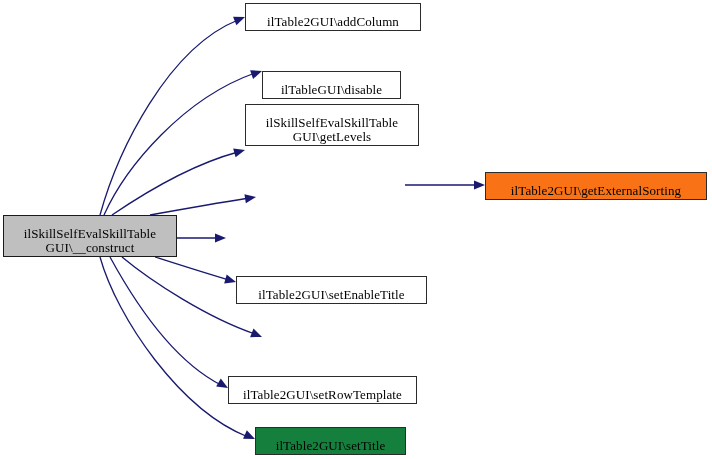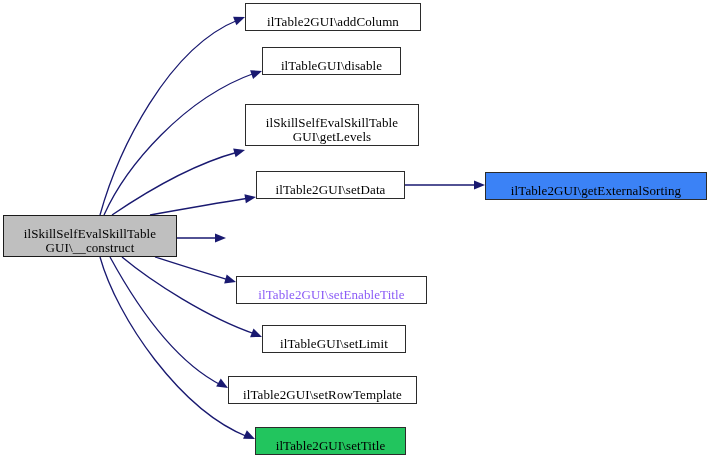--- a/index.html
+++ b/index.html
@@ -71,22 +71,20 @@
       <path d="M 110,257 C 134,301 172,360 221,385" fill="none" stroke="#191970" stroke-width="1.3"></path>
       <polygon points="0,0 -11,-4.6 -11,4.6" fill="#191970" transform="translate(228,388) rotate(30)"></polygon>
       <path d="M 100,257 C 117,318 180,410 248,437" fill="none" stroke="#191970" stroke-width="1.3"></path>
       <polygon points="0,0 -11,-4.6 -11,4.6" fill="#191970" transform="translate(255,439) rotate(24)"></polygon>
       <path d="M 405,185 L 478,185" fill="none" stroke="#191970" stroke-width="1.3"></path>
       <polygon points="0,0 -11,-4.6 -11,4.6" fill="#191970" transform="translate(485,185) rotate(0)"></polygon>
     </svg>
 <div class="graph-node root-node" style="left: 3px; top: 215px; width: 174px; height: 42px; background: rgb(191, 191, 191); color: rgb(0, 0, 0);"><span class="node-label">ilSkillSelfEvalSkillTable
 GUI\__construct</span></div>
     <div class="graph-node" style="left: 245px; top: 3px; width: 176px; height: 28px; background: rgb(255, 255, 255); color: rgb(0, 0, 0);"><span class="node-label">ilTable2GUI\addColumn</span></div>
-    <div class="graph-node" style="left: 262px; top: 47px; width: 139px; height: 28px; background: rgb(255, 255, 255); color: rgb(0, 0, 0);"><span class="node-label">ilTableGUI\disable</span></div>
+    <div class="graph-node" style="left: 262px; top: 71px; width: 139px; height: 28px; background: rgb(255, 255, 255); color: rgb(0, 0, 0);"><span class="node-label">ilTableGUI\disable</span></div>
     <div class="graph-node" style="left: 245px; top: 104px; width: 174px; height: 42px; background: rgb(255, 255, 255); color: rgb(0, 0, 0);"><span class="node-label">ilSkillSelfEvalSkillTable
 GUI\getLevels</span></div>
-    <div class="graph-node" style="left: 256px; top: 171px; width: 149px; height: 28px; background: rgb(255, 255, 255); color: rgb(0, 0, 0);"><span class="node-label">ilTable2GUI\setData</span></div>
-    <div class="graph-node" style="left: 236px; top: 276px; width: 191px; height: 28px; background: rgb(255, 255, 255); color: #8b5cf6;"><span class="node-label">ilTable2GUI\setEnableTitle</span></div>
-    <div class="graph-node" style="left: 262px; top: 325px; width: 144px; height: 28px; background: rgb(255, 255, 255); color: rgb(0, 0, 0);"><span class="node-label">ilTableGUI\setLimit</span></div>
+    <div class="graph-node" style="left: 236px; top: 276px; width: 191px; height: 28px; background: rgb(255, 255, 255); color: #000000;"><span class="node-label">ilTable2GUI\setEnableTitle</span></div>
     <div class="graph-node" style="left: 228px; top: 376px; width: 189px; height: 28px; background: rgb(255, 255, 255); color: rgb(0, 0, 0);"><span class="node-label">ilTable2GUI\setRowTemplate</span></div>
-    <div class="graph-node" style="left: 255px; top: 427px; width: 151px; height: 28px; background: #22c55e; color: rgb(0, 0, 0);"><span class="node-label">ilTable2GUI\setTitle</span></div>
-    <div class="graph-node" style="left: 485px; top: 172px; width: 222px; height: 28px; background: #3b82f6; color: rgb(0, 0, 0);"><span class="node-label">ilTable2GUI\getExternalSorting</span></div>
+    <div class="graph-node" style="left: 255px; top: 427px; width: 151px; height: 28px; background: #15803d; color: rgb(0, 0, 0);"><span class="node-label">ilTable2GUI\setTitle</span></div>
+    <div class="graph-node" style="left: 485px; top: 172px; width: 222px; height: 28px; background: #f97316; color: rgb(0, 0, 0);"><span class="node-label">ilTable2GUI\getExternalSorting</span></div>
   </div>
 
 </body></html>

